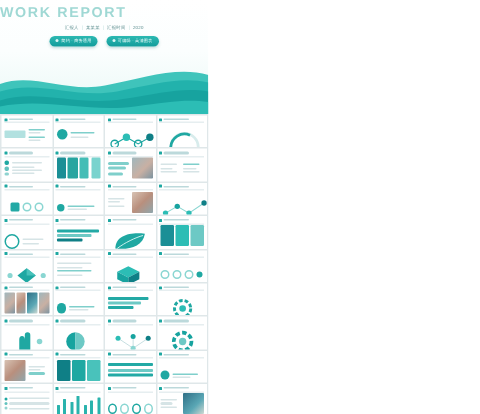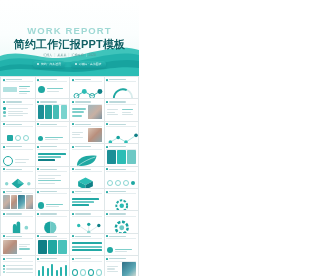--- a/index.html
+++ b/index.html
@@ -11,21 +11,21 @@
     position:relative;
   }
   .page{position:relative;width:139px;height:276px;overflow:hidden;background:#fff;}
 
   
   .cover{position:relative;width:139px;height:76px;overflow:hidden;background:#ffffff;}
   .cover-bg{
     position:absolute;inset:0;
     background:linear-gradient(180deg,#ffffff 0%,#fbfefe 45%,#f2fbfa 72%,#eaf8f7 100%);
   }
-  .cover-inner{position:relative;z-index:4;padding-top:26px;text-align:center;}
+  .cover-inner{position:relative;z-index:4;padding-top:4px;text-align:left;}
 
   .eyebrow{
     font-size:9.5px;letter-spacing:1.1px;font-weight:700;
     color:#9fd8d4;line-height:1;
     margin:0 0 3px 0;
   }
   .maintitle{
     font-size:11px;font-weight:700;color:#0f5f63;
     letter-spacing:0.2px;line-height:1;margin:0 0 4px 0;
     white-space:nowrap;
@@ -120,21 +120,20 @@
 </head>
 <body>
 
 <div class="page">
 
   <div class="cover">
     <div class="cover-bg"></div>
 
     <div class="cover-inner">
       <div class="eyebrow">WORK REPORT</div>
-      <div class="maintitle">简约工作汇报PPT模板</div>
 
       <div class="metarow">
         <span class="mi">汇报人</span>
         <span class="sep">|</span>
         <span class="mi">某某某</span>
         <span class="sep">|</span>
         <span class="mi">汇报时间</span>
         <span class="sep">|</span>
         <span class="mi">2020</span>
       </div>

